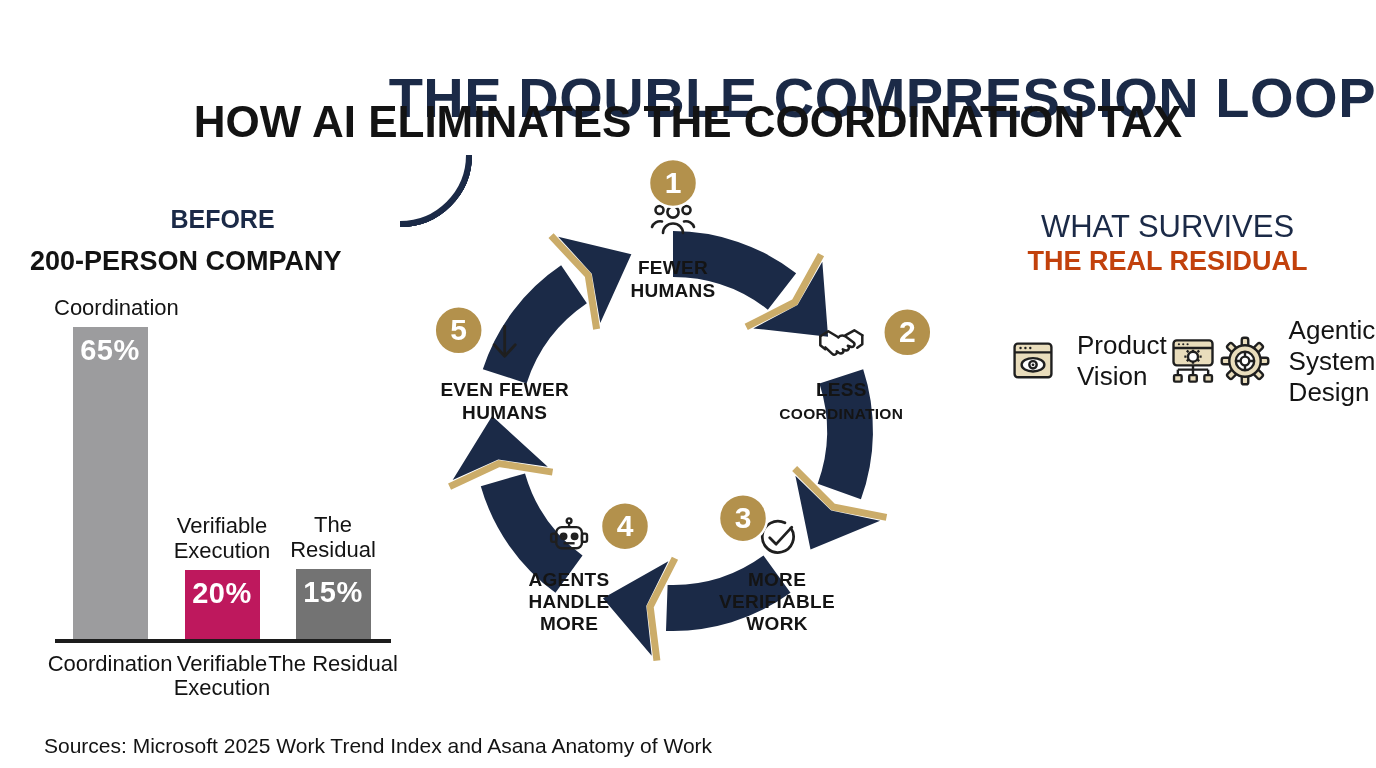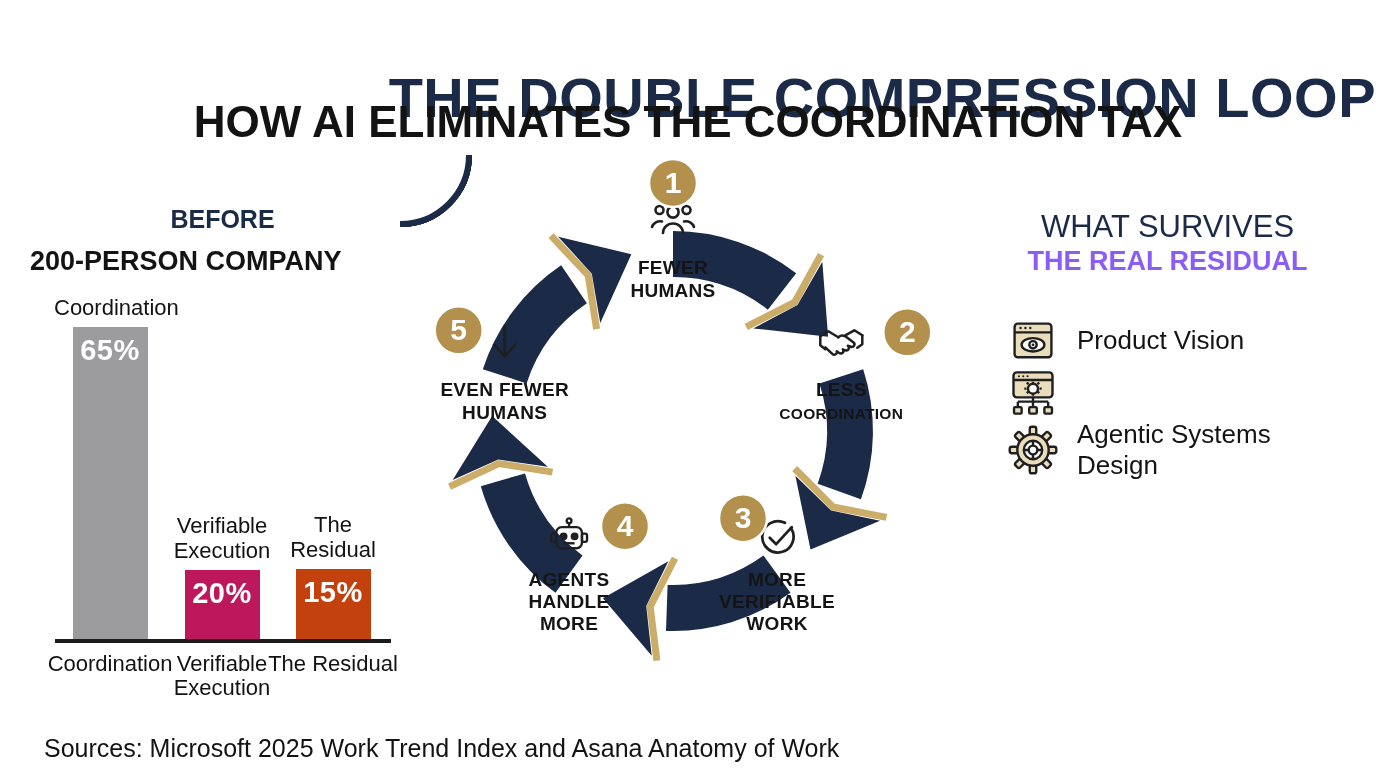--- a/index.html
+++ b/index.html
@@ -56,28 +56,28 @@
   .axis-label.c1 { left:127px; }
   .axis-label.c2 { left:238px; }
 
   
   #loop-svg { position:absolute; left:400px; top:155px; }
   #loop-svg text { font-family:"Liberation Sans", sans-serif; }
 
   
   .survives { position:absolute; left:995px; top:210px; width:345px; }
   .survives-heading { text-align:center; font-size:31px; font-weight:normal; color:var(--navy); line-height:1.1; }
-  .survives-subheading { text-align:center; font-size:27px; font-weight:bold; color:#8b5cf6; line-height:1.1; margin-top:3px; }
-  .survives-list { margin-top:38px; padding-left:12px; display:flex; flex-direction:column; }
+  .survives-subheading { text-align:center; font-size:27px; font-weight:bold; color:#c2410c; line-height:1.1; margin-top:3px; }
+  .survives-list { margin-top:38px; padding-left:12px; display:flex; flex-direction:row; }
   .s-item { display:flex; align-items:center; gap:18px; }
   .s-icon { width:52px; height:52px; flex:none; }
   .s-icon svg { width:100%; height:100%; display:block; }
   .s-label { font-size:26px; line-height:31px; color:#141414; }
 
-  .source-note { position:absolute; left:44px; top:734px; font-size:25px; color:#131313; }
+  .source-note { position:absolute; left:44px; top:734px; font-size:21px; color:#131313; }
 </style>
 </head>
 <body style="--navy: #1b2a47;">
 
 <h1 class="page-title">THE DOUBLE COMPRESSION LOOP</h1>
 <div class="page-subtitle">HOW AI ELIMINATES THE COORDINATION TAX</div>
 
 <div class="before-heading">BEFORE</div>
 <div class="before-subheading">200-PERSON COMPANY</div>
 
@@ -89,21 +89,21 @@
       </div>
   </div>
   <div class="bar-col c1">
     <div class="bar-top-label">Verifiable Execution</div>
     <div class="bar" style="height: 69px; background: #be185d;">
         <span class="bar-value">20%</span>
       </div>
   </div>
   <div class="bar-col c2">
     <div class="bar-top-label">The Residual</div>
-    <div class="bar" style="height: 70px; background: #c2410c;">
+    <div class="bar" style="height: 70px; background: #737373;">
         <span class="bar-value">15%</span>
       </div>
   </div>
   <div class="axis-line"></div>
   <div class="axis-label c0">Coordination</div>
   <div class="axis-label c1">Verifiable Execution</div>
   <div class="axis-label c2">The Residual</div>
 </div>
 
 <svg id="loop-svg" width="580" height="560" viewBox="0 0 580 560">

